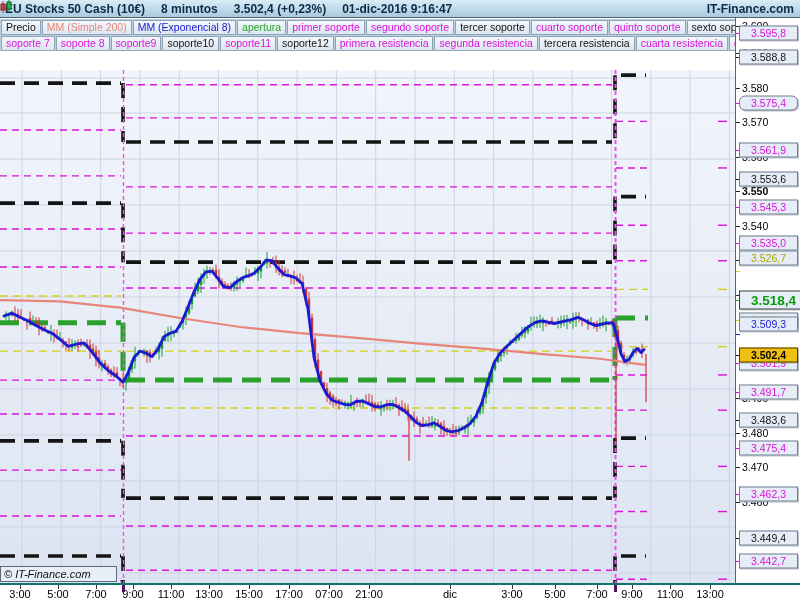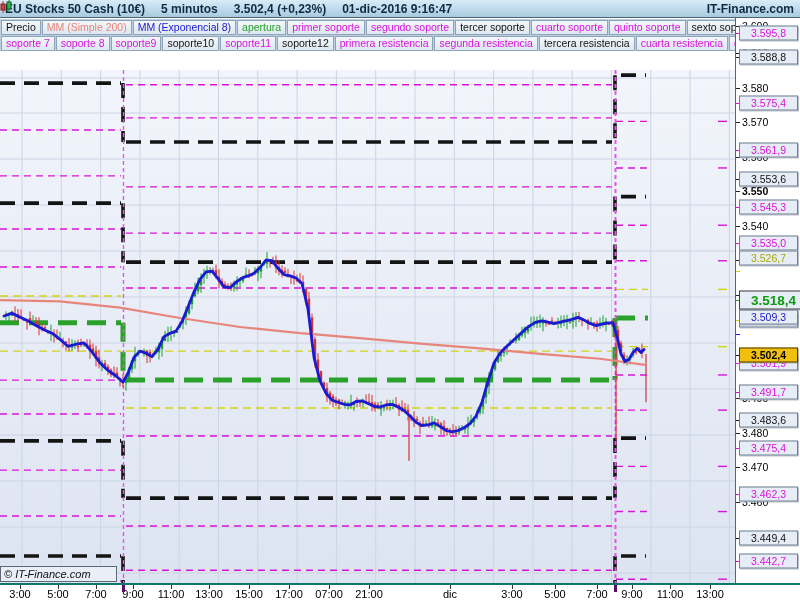--- a/index.html
+++ b/index.html
@@ -47,21 +47,21 @@
 <div id="stage">
 
   <div id="titlebar">
     <svg width="13" height="14" viewBox="0 0 13 14">
       <line x1="3" y1="1" x2="3" y2="13" stroke="#b03030" stroke-width="1"></line>
       <rect x="1" y="4" width="4" height="6" fill="#d04040" stroke="#802020"></rect>
       <line x1="9" y1="0" x2="9" y2="12" stroke="#208030" stroke-width="1"></line>
       <rect x="7" y="2" width="4" height="7" fill="#30b050" stroke="#106020"></rect>
     </svg>
     <span>EU Stocks 50 Cash (10€)</span>
-    <span>5 minutos</span>
+    <span>8 minutos</span>
     <span>
       <span>3.502,4</span>
       <span>(+0,23%)</span>
     </span>
     <span>01-dic-2016 9:16:47</span>
     <span class="brand">IT-Finance.com</span>
   </div>
 
   <div id="chartwrap">
     <svg id="chart-svg" width="735" height="600">
@@ -647,35 +647,35 @@
       <div class="plab" style="top: 414.5px;">3.480</div>
       <div class="ptick" style="top: 449px;"></div>
       <div class="plab" style="top: 449px;">3.470</div>
       <div class="ptick" style="top: 483.5px;"></div>
       <div class="plab" style="top: 483.5px;">3.460</div>
       <div class="ptick" style="top: 14.99px; background: rgb(217, 19, 217);"></div>
       <div class="pbox" style="top: 14.99px; color: rgb(217, 19, 217);">3.595,8</div>
       <div class="ptick" style="top: 39.14px; background: rgb(20, 20, 20);"></div>
       <div class="pbox" style="top: 39.14px; color: rgb(20, 20, 20);">3.588,8</div>
       <div class="ptick" style="top: 85.37px; background: rgb(217, 19, 217);"></div>
-      <div class="pbox" style="top: 85.37px; color: rgb(217, 19, 217);">3.575,4</div>
+      <div class="pbox" style="top: 85.37px; color: rgb(217, 19, 217); border-radius: 6px;">3.575,4</div>
       <div class="ptick" style="top: 131.945px; background: rgb(217, 19, 217);"></div>
       <div class="pbox" style="top: 131.945px; color: rgb(217, 19, 217);">3.561,9</div>
       <div class="ptick" style="top: 160.58px; background: rgb(20, 20, 20);"></div>
       <div class="pbox" style="top: 160.58px; color: rgb(20, 20, 20);">3.553,6</div>
       <div class="ptick" style="top: 189.215px; background: rgb(217, 19, 217);"></div>
       <div class="pbox" style="top: 189.215px; color: rgb(217, 19, 217);">3.545,3</div>
       <div class="ptick" style="top: 224.75px; background: rgb(217, 19, 217);"></div>
       <div class="pbox" style="top: 224.75px; color: rgb(217, 19, 217);">3.535,0</div>
       <div class="ptick" style="top: 253.385px; background: rgb(210, 210, 20);"></div>
       <div class="pbox" style="top: 240px; color: rgb(168, 168, 0);">3.526,7</div>
       <div class="ptick" style="top: 301.655px; background: rgb(210, 210, 20);"></div>
       <div class="pbox" style="top: 301.655px; color: rgb(168, 168, 0);">3.510,1</div>
       <div class="ptick" style="top: 316.415px; background: rgb(26, 26, 210);"></div>
-      <div class="pbox" style="top: 299px; color: rgb(26, 26, 210); text-align: center;">3.509,3</div>
+      <div class="pbox" style="top: 306px; color: rgb(26, 26, 210); text-align: center;">3.509,3</div>
       <div class="ptick" style="top: 344.945px; background: rgb(217, 19, 217);"></div>
       <div class="pbox" style="top: 344.945px; color: rgb(217, 19, 217);">3.501,9</div>
       <div class="ptick" style="top: 374.135px; background: rgb(217, 19, 217);"></div>
       <div class="pbox" style="top: 374.135px; color: rgb(217, 19, 217);">3.491,7</div>
       <div class="ptick" style="top: 402.08px; background: rgb(20, 20, 20);"></div>
       <div class="pbox" style="top: 402.08px; color: rgb(20, 20, 20);">3.483,6</div>
       <div class="ptick" style="top: 430.37px; background: rgb(217, 19, 217);"></div>
       <div class="pbox" style="top: 430.37px; color: rgb(217, 19, 217);">3.475,4</div>
       <div class="ptick" style="top: 475.565px; background: rgb(217, 19, 217);"></div>
       <div class="pbox" style="top: 475.565px; color: rgb(217, 19, 217);">3.462,3</div>

